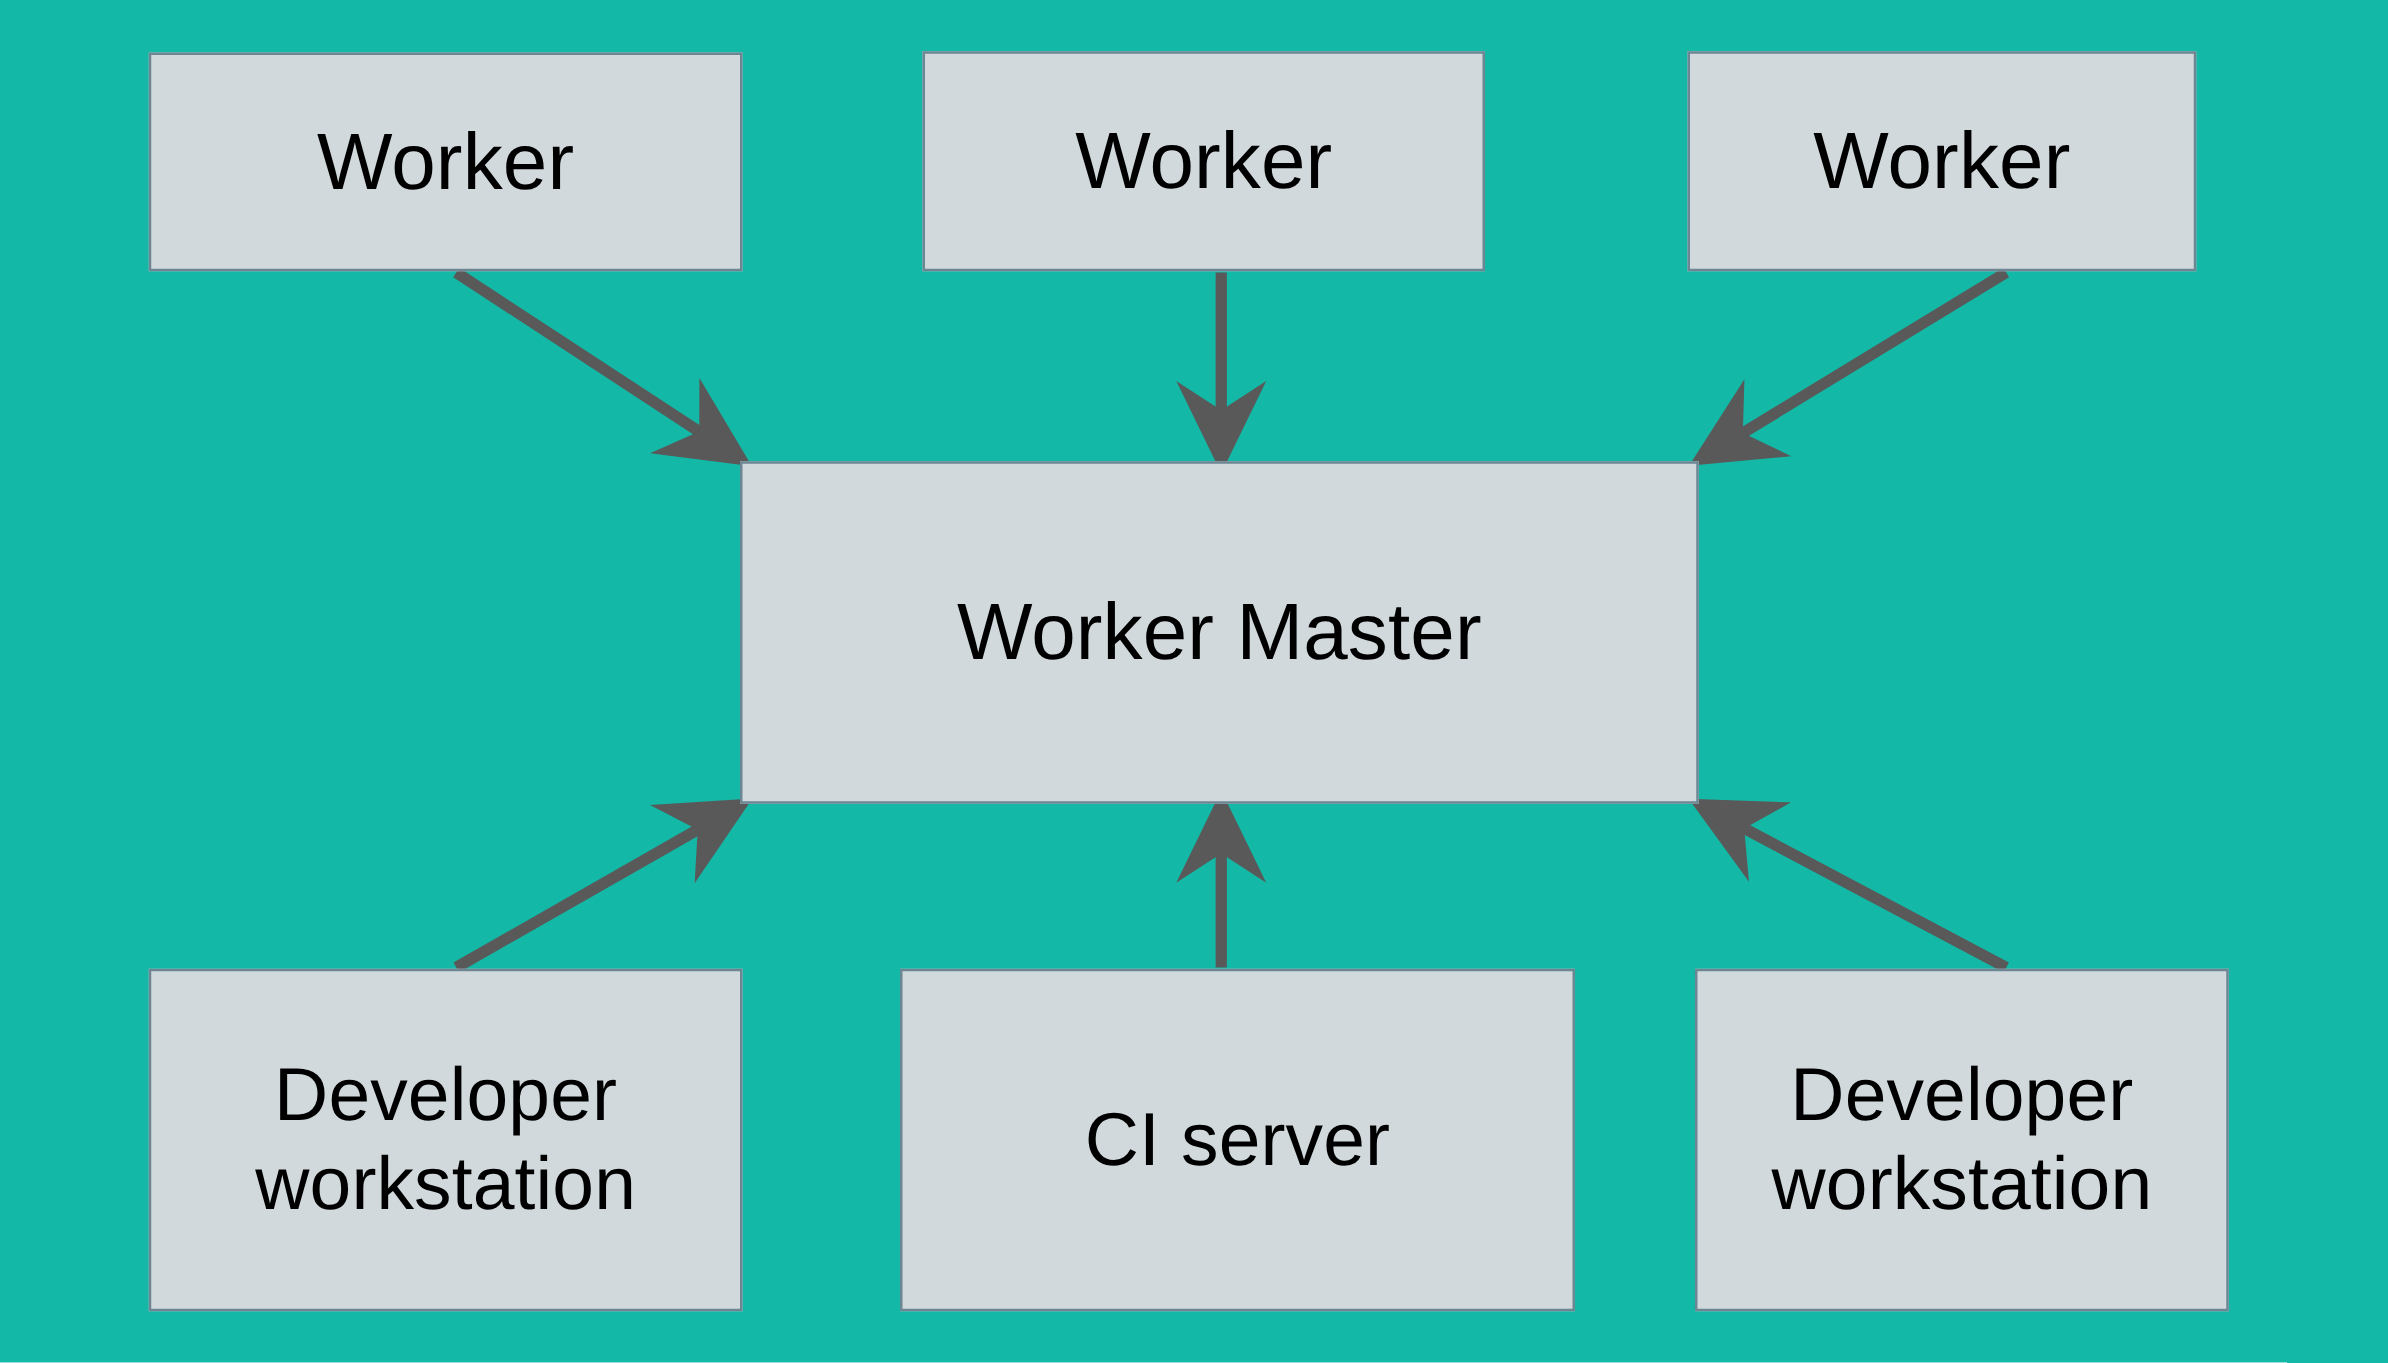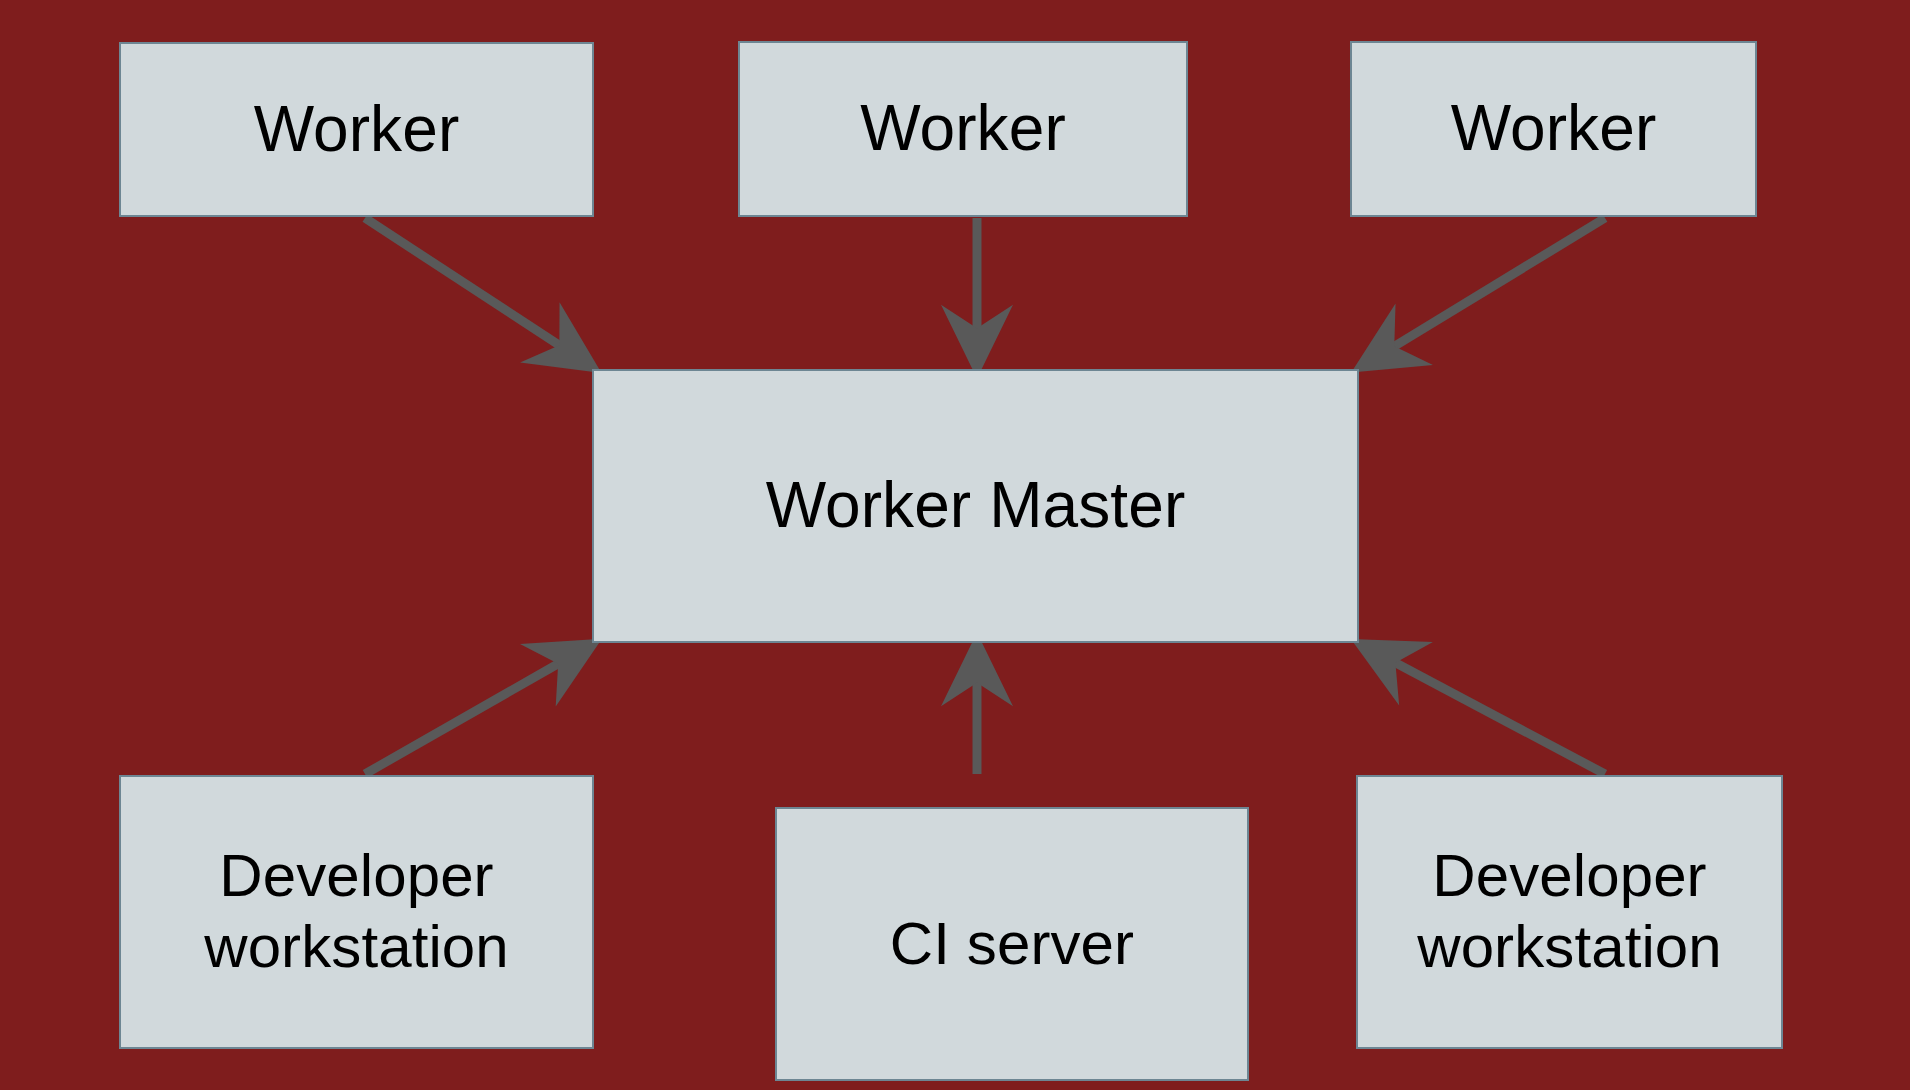--- a/index.html
+++ b/index.html
@@ -7,21 +7,21 @@
     padding: 0;
     background: #ffffff;
   }
   body {
     font-family: "Liberation Sans", sans-serif;
   }
   #diagram-canvas {
     position: relative;
     width: 1910px;
     height: 1090px;
-    background: #7f1d1d;
+    background: #14b8a6;
     overflow: hidden;
   }
   #arrow-layer {
     position: absolute;
     left: 0;
     top: 0;
     width: 1910px;
     height: 1090px;
     pointer-events: none;
   }
@@ -44,21 +44,21 @@
   }
   .size-lg { font-size: 64px; }
   .size-md { font-size: 60px; }
 
   
   #node-worker-1 { left: 119px; top: 42px;  width: 475px; height: 175px; }
   #node-worker-2 { left: 738px; top: 41px;  width: 450px; height: 176px; }
   #node-worker-3 { left: 1350px; top: 41px; width: 407px; height: 176px; }
   #node-build-master { left: 592px; top: 369px; width: 767px; height: 274px; }
   #node-dev-left  { left: 119px;  top: 775px; width: 475px; height: 274px; }
-  #node-ci-server { left: 775px;  top: 775px; width: 474px; height: 274px; margin-top: 32px; }
+  #node-ci-server { left: 720px;  top: 775px; width: 540px; height: 274px; }
   #node-dev-right { left: 1356px; top: 775px; width: 427px; height: 274px; }
 </style>
 </head>
 <body>
 
 <div id="diagram-canvas">
 
   <svg id="arrow-layer" viewBox="0 0 1910 1090" width="1910" height="1090" aria-hidden="true">
     <defs>
       <marker id="arrowhead" markerWidth="9" markerHeight="9" refX="7.2" refY="4.5" orient="auto" markerUnits="strokeWidth">

